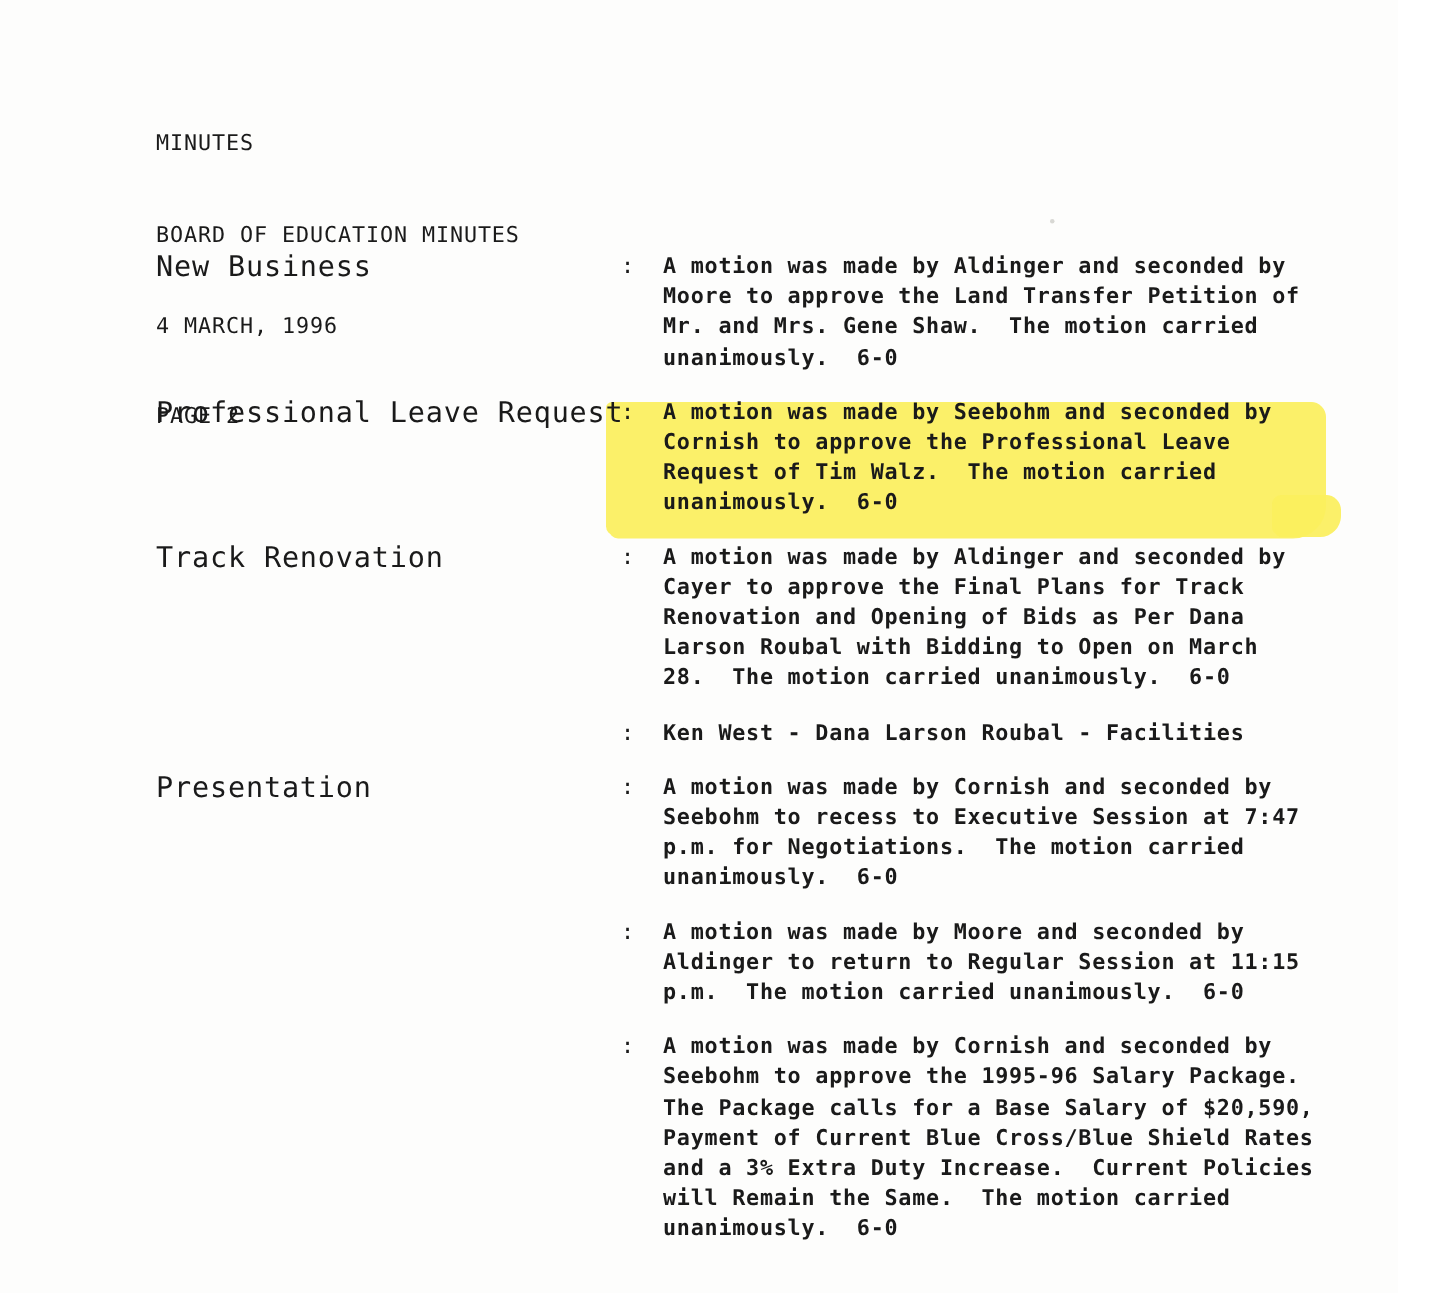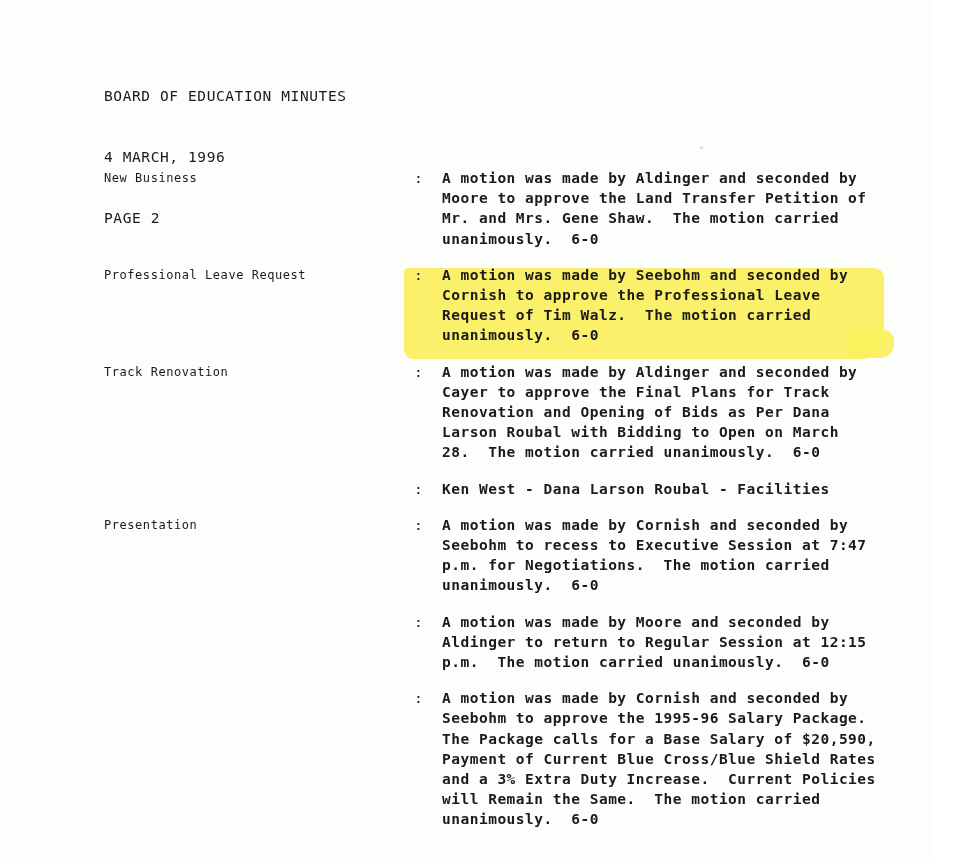--- a/index.html
+++ b/index.html
@@ -55,21 +55,21 @@
   .entry {
     position: relative;
     display: block;
     margin-bottom: 16px;
   }
   .entry-label {
     position: absolute;
     left: 0;
     top: 0;
     width: 300px;
-    font-size: 12px;
+    font-size: 19px;
     line-height: 20.2px;
     letter-spacing: 0.55px;
     white-space: pre;
   }
   .entry-colon {
     position: absolute;
     left: 310px;
     top: 0;
     font-size: 14.5px;
     line-height: 20.2px;
@@ -113,20 +113,21 @@
   }
 </style>
 </head>
 <body>
 
 <div class="page">
 
   <div class="noise-dot" style="left:700px; top:146px; width:3px; height:3px;"></div>
 
   <div class="header">
+    <div>MINUTES</div>
     <div>BOARD OF EDUCATION MINUTES</div>
     <div>4 MARCH, 1996</div>
     <div>PAGE 2</div>
   </div>
 
   <div class="highlight"></div>
   <div class="highlight tail"></div>
 
   <div class="body-block above-highlight">
 
@@ -169,21 +170,21 @@
       <div class="entry-text">A motion was made by Cornish and seconded by
 Seebohm to recess to Executive Session at 7:47
 p.m. for Negotiations.  The motion carried
 unanimously.  6-0</div>
     </div>
 
     <div class="entry">
       <div class="entry-label"></div>
       <div class="entry-colon">:</div>
       <div class="entry-text">A motion was made by Moore and seconded by
-Aldinger to return to Regular Session at 12:15
+Aldinger to return to Regular Session at 11:15
 p.m.  The motion carried unanimously.  6-0</div>
     </div>
 
     <div class="entry">
       <div class="entry-label"></div>
       <div class="entry-colon">:</div>
       <div class="entry-text">A motion was made by Cornish and seconded by
 Seebohm to approve the 1995-96 Salary Package.
 The Package calls for a Base Salary of $20,590,
 Payment of Current Blue Cross/Blue Shield Rates

